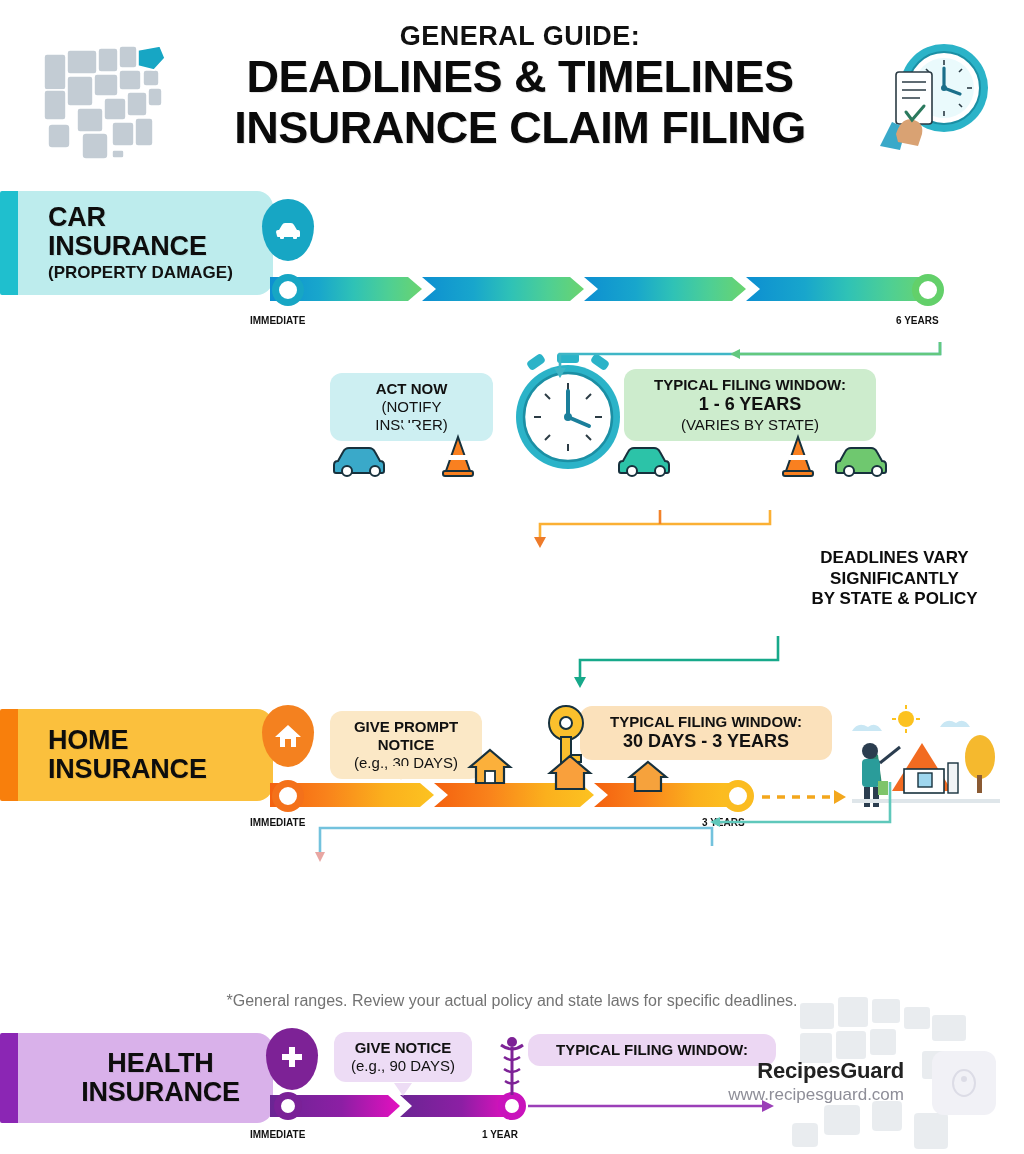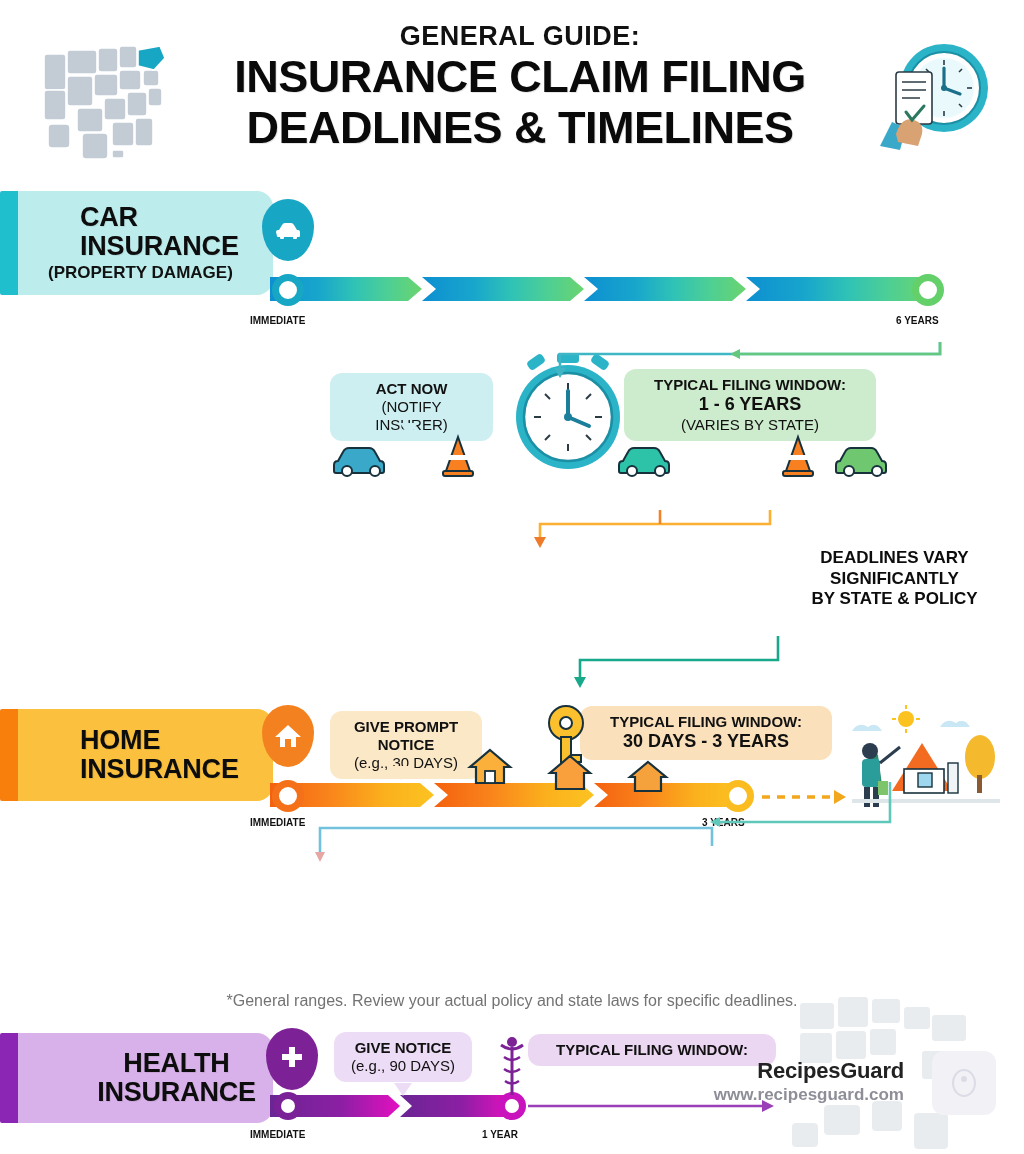--- a/index.html
+++ b/index.html
@@ -42,21 +42,20 @@
   .label-panel {
     position: absolute; left: 18px;
     border-radius: 0 16px 16px 0;
     display: flex; flex-direction: column; justify-content: center;
     padding-left: 30px;
   }
   .label-title {
     font-size: 27px; font-weight: bold; line-height: 1.08;
     letter-spacing: -0.2px; color: #0d0d0d;
     text-shadow: 1px 1px 0 rgba(0,0,0,0.08);
-    margin-left: 32px;
   }
   .label-sub { font-size: 17px; font-weight: bold; color: #111; margin-top: 2px; }
   .node {
     position: absolute; border-radius: 50%;
     background: #fff; border-width: 7px; border-style: solid;
   }
   .milestone {
     position: absolute; font-size: 10px; font-weight: bold;
     color: #111; white-space: nowrap;
   }
@@ -88,21 +87,21 @@
     line-height: 1.22; color: #0d0d0d; z-index: 7;
   }
 
   .disclaimer {
     position: absolute; left: 0; right: 0; top: 992px;
     text-align: center; font-size: 16px; color: #737373;
   }
 
   .brand { position: absolute; right: 120px; top: 1058px; text-align: right; }
   .brand-name { font-size: 22px; font-weight: bold; color: #222; letter-spacing: -0.2px; }
-  .brand-url { font-size: 17px; color: #8e8e98; margin-top: 1px; font-weight: bold; }
+  .brand-url { font-size: 17px; color: #8e8e98; margin-top: 1px; }
   .brand-logo {
     position: absolute; right: 28px; top: 1051px;
     width: 64px; height: 64px; border-radius: 12px; background: #f1f1f6;
   }
 
   svg { display: block; overflow: visible; }
   .faint-map { position: absolute; opacity: 0.20; }
 </style>
 </head>
 <body>
@@ -133,22 +132,22 @@
           <rect x="101" y="86" width="18" height="28" rx="3"></rect>
           <rect x="14" y="92" width="22" height="24" rx="4"></rect>
           <rect x="78" y="118" width="12" height="8" rx="2"></rect>
         </g>
         <path d="M104 18 L126 14 L131 26 L120 38 L104 34 Z" fill="#17a6c4" stroke="#ffffff" stroke-width="1.6"></path>
       </svg>
     </div>
 
     <div class="header-titles">
       <div class="eyebrow">GENERAL GUIDE:</div>
+      <div class="main-title">DEADLINES &amp; TIMELINES</div>
       <div class="main-title">INSURANCE CLAIM FILING</div>
-      <div class="main-title">DEADLINES &amp; TIMELINES</div>
     </div>
 
     <div class="clock-hero">
       <svg width="130" height="120" viewBox="0 0 130 120">
         <circle cx="78" cy="50" r="44" fill="#2bb3c8"></circle>
         <circle cx="78" cy="50" r="36" fill="#ffffff" stroke="#1b8fa4" stroke-width="2"></circle>
         <circle cx="78" cy="50" r="30" fill="#eafafc"></circle>
         <g stroke="#2b3b44" stroke-width="1.6">
           <line x1="78" y1="22" x2="78" y2="27"></line>
           <line x1="78" y1="73" x2="78" y2="78"></line>

